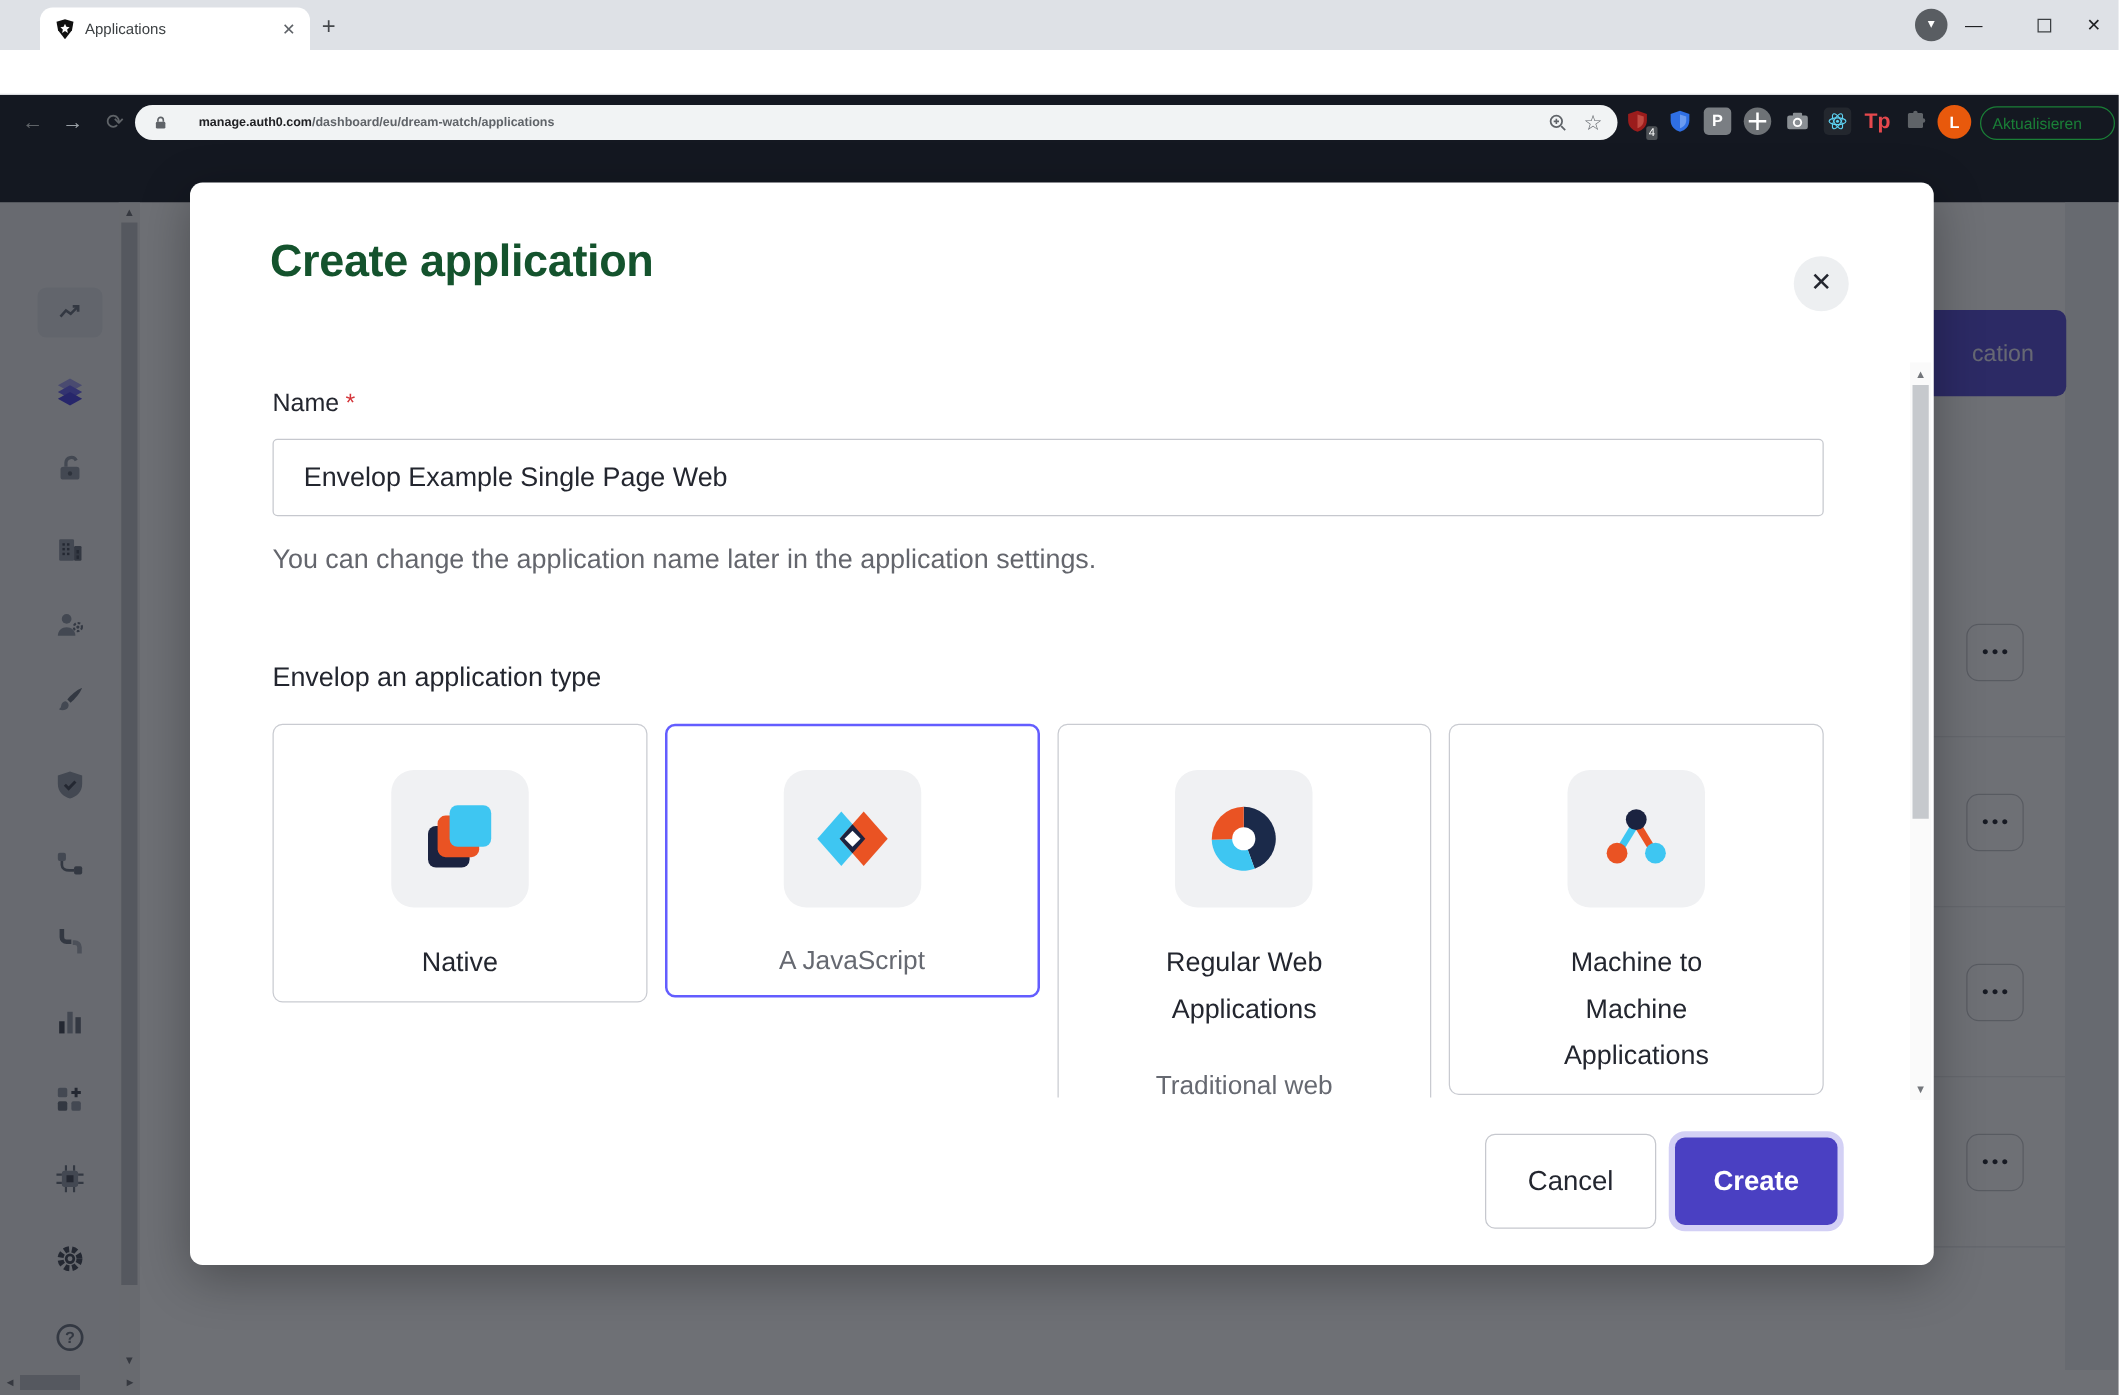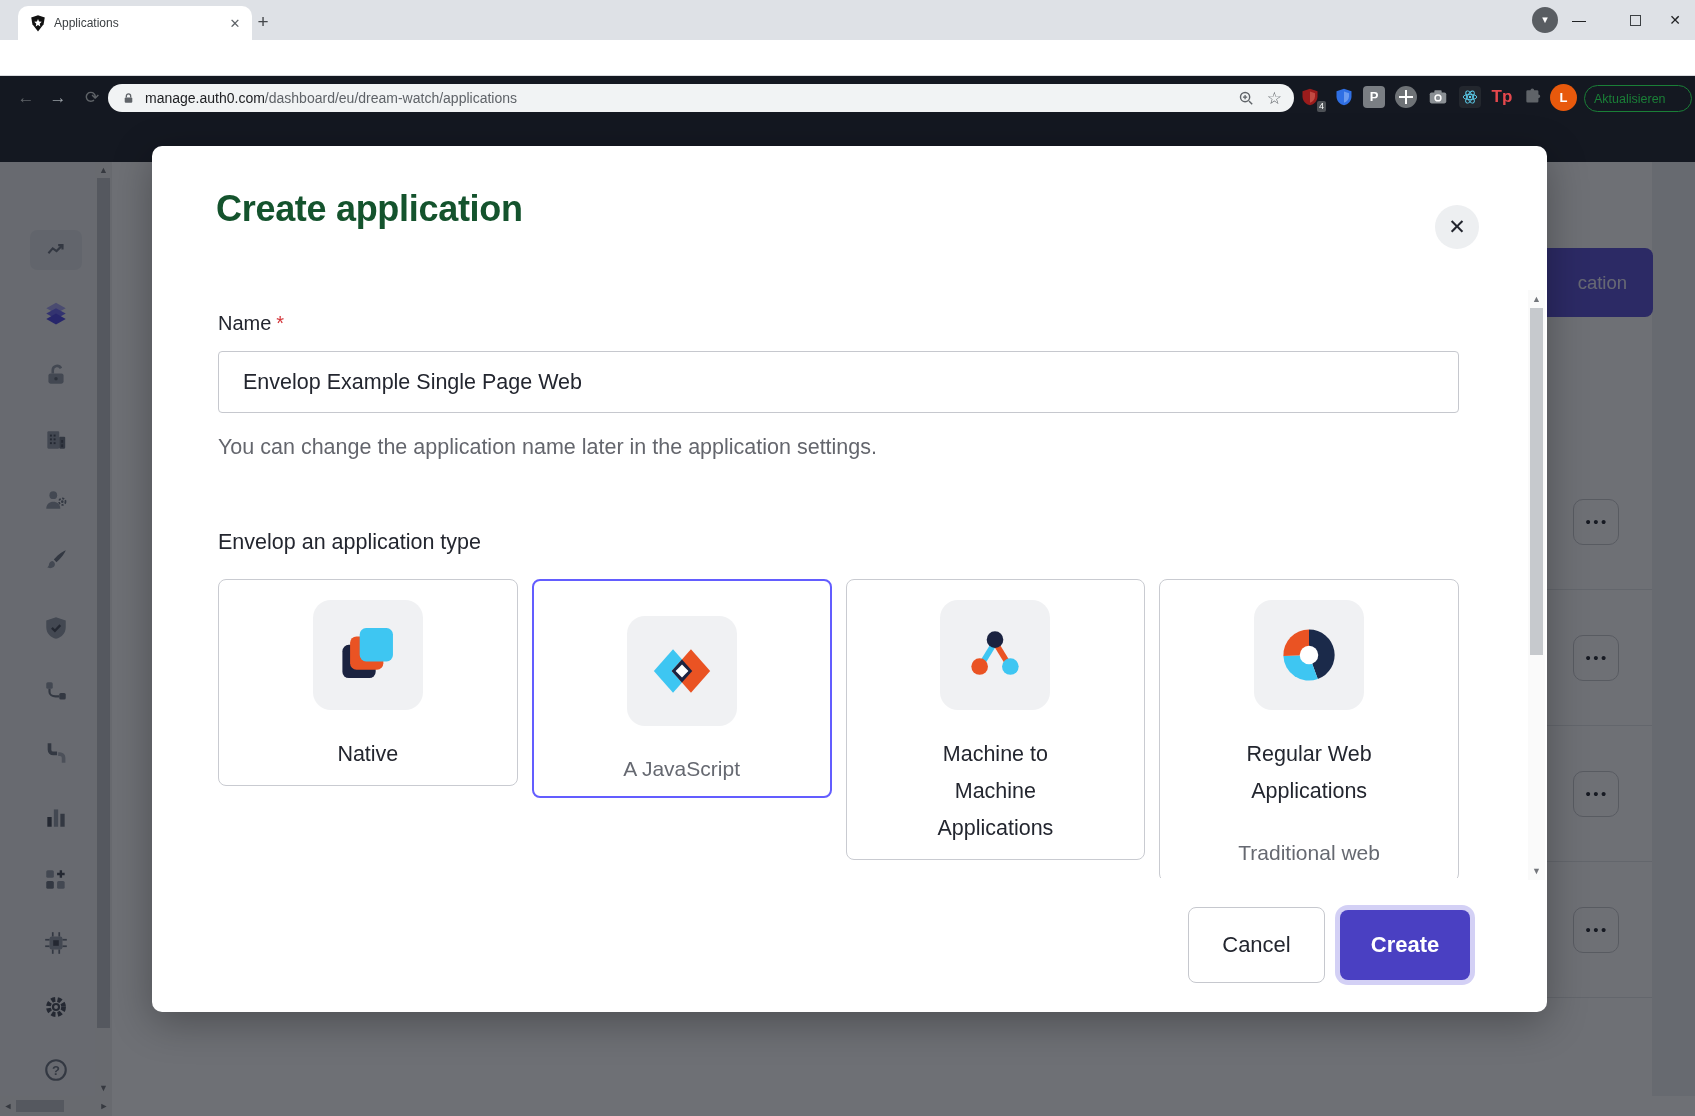--- a/index.html
+++ b/index.html
@@ -3,32 +3,32 @@
 <meta charset="utf-8">
 <style>
   * { margin:0; padding:0; box-sizing:border-box; }
   html,body { width:1695px; height:1116px; }
   body { font-family:"Liberation Sans", sans-serif; overflow:hidden; background:#fff; }
   #screen { position:relative; width:1695px; height:1116px; overflow:hidden; }
   .abs { position:absolute; }
 
   
   #titlebar { left:0; top:0; width:1695px; height:40px; background:#dee1e6; z-index:200; }
-  .tab { left:18px; top:6px; width:234px; height:34px; background:#fff; border-radius:10px 10px 0 0; display:flex; align-items:center; padding:0 8px 0 12px; }
+  .tab { left:32px; top:6px; width:216px; height:34px; background:#fff; border-radius:10px 10px 0 0; display:flex; align-items:center; padding:0 8px 0 12px; }
   .tab-title { font-size:12px; color:#3c4043; flex:1; margin-left:8px; white-space:nowrap; overflow:hidden; }
   .tab-close { font-size:13px; color:#5f6368; width:18px; text-align:center; cursor:pointer; }
   .newtab-btn { left:248px; top:8px; width:30px; height:30px; font-size:19px; color:#44474b; text-align:center; line-height:28px; border-radius:50%; }
   .dl-indicator { left:1532px; top:7px; width:26px; height:26px; border-radius:50%; background:#595d62; color:#fff; text-align:center; line-height:24px; font-size:11px; }
   .win-btn { top:0; height:40px; line-height:40px; text-align:center; width:34px; color:#202124; font-size:14px; }
   #win-max-box { left:1630px; top:15px; width:11px; height:11px; border:1.4px solid #3c4043; }
 
   #toolbar { left:0; top:40px; width:1695px; height:36px; background:#fff; border-bottom:1px solid #dadce0; z-index:200; }
   .nav-ic { top:44px; font-size:17px; color:#5f6368; width:28px; text-align:center; line-height:28px; }
   .omnibox { left:108px; top:44px; width:1186px; height:28px; border-radius:14px; background:#f1f3f4; display:flex; align-items:center; padding:0 14px; }
-  .url-text { font-size:14px; margin-left:10px; white-space:nowrap; }
+  .url-text { font-size:10px; margin-left:24px; white-space:nowrap;font-weight:bold; }
   .url-host { color:#202124; }
   .url-path { color:#5f6368; }
   .omni-right { position:absolute; right:12px; top:0; height:28px; display:flex; align-items:center; gap:12px; color:#5f6368; }
   .ext { top:45px; width:24px; height:24px; display:flex; align-items:center; justify-content:center; }
   .shield { width:20px; height:22px; }
   .badge { position:absolute; right:-4px; bottom:-3px; background:#4d5156; color:#fff; font-size:9px; line-height:11px; padding:0 2px; border-radius:2px; }
   .ext-p { width:22px; height:22px; background:#7a7e83; border-radius:4px; color:#fff; font-size:13px; font-weight:bold; text-align:center; line-height:22px; }
   .ext-move { width:22px; height:22px; border-radius:50%; background:#6e7276; position:relative; }
   .ext-move::before, .ext-move::after { content:""; position:absolute; background:#fff; }
   .ext-move::before { left:10px; top:4px; width:2px; height:14px; }
@@ -73,21 +73,21 @@
   #modal { left:152px; top:146px; width:1395px; height:866px; background:#fff; border-radius:10px; box-shadow:0 10px 40px rgba(0,0,0,.3); z-index:100; }
   .m-title { position:absolute; left:64px; top:42px; font-size:36px; font-weight:700; color:#14532d; letter-spacing:-0.3px; }
   .m-close { position:absolute; left:1283px; top:59px; width:44px; height:44px; border-radius:50%; background:#edeff1; color:#23262f; font-size:21px; text-align:center; line-height:44px; cursor:pointer; }
   .m-body { position:absolute; left:0; top:144px; right:20px; bottom:134px; overflow:hidden; padding:12px 68px 0 66px; }
   .field-label { font-size:20px; color:#23262f; margin:10px 0 16px; }
   .req { color:#d4353a; margin-left:5px; }
   .name-input { width:100%; height:62px; border:1px solid #c6c8ce; border-radius:4px; font-family:"Liberation Sans",sans-serif; font-size:21.5px; color:#23262f; padding:0 24px; outline:none; }
   .help-text { margin-top:22px; font-size:21.5px; color:#64666d; }
   .choose-label { margin-top:70px; font-size:21.5px; color:#23262f; }
   .cards { margin-top:24px; display:flex; gap:14px; align-items:flex-start; }
-  .card { flex:1; border:1px solid #c9cbd1; border-radius:8px; background:#fff; text-align:center; padding:20px 14px 12px; }
+  .card { flex:1; border:1px solid #c9cbd1; border-radius:8px; background:#fff; text-align:center; padding:36px 14px 12px; }
   .card.selected { border:2px solid #635dff; padding:35px 13px 11px; }
   .tile { width:110px; height:110px; border-radius:18px; background:#f0f1f3; margin:0 auto; display:flex; align-items:center; justify-content:center; }
   .tile svg { width:64px; height:64px; }
   .card-title { margin:26px auto 0; max-width:172px; font-size:21.5px; color:#23262f; line-height:37px; }
   .card-desc { margin:26px auto 0; max-width:176px; font-size:21px; color:#666971; line-height:33px; }
   .m-footer { position:absolute; left:0; bottom:0; width:100%; height:134px; display:flex; align-items:center; justify-content:flex-end; gap:15px; padding-right:77px; }
   .btn-cancel { width:137px; height:76px; background:#fff; border:1px solid #c6c8ce; border-radius:8px; font-family:"Liberation Sans",sans-serif; font-size:22px; color:#23262f; cursor:pointer; }
   .btn-create { width:130px; height:70px; background:#4a40c2; border:none; border-radius:8px; box-shadow:0 0 0 5px #d3d0f5; font-family:"Liberation Sans",sans-serif; font-size:22px; font-weight:700; color:#fff; cursor:pointer; }
   .m-scroll { position:absolute; right:2px; top:144px; width:17px; height:590px; background:#fafafa; }
   .m-thumb { position:absolute; left:2px; top:18px; width:13px; height:347px; background:#c6c9cd; }
@@ -299,41 +299,41 @@
               <polygon points="34,50 50,32 66,50 50,68" fill="#1b2340"></polygon>
               <polygon points="40,50 50,40 60,50 50,60" fill="#ffffff"></polygon>
             </svg>
           </div>
           <div class="card-desc">A JavaScript</div>
         </div>
 
         <div class="card">
           <div class="tile">
             <svg viewBox="0 0 100 100">
+              <path d="M50,50 L50,10 A40,40 0 0 1 63.7,87.6 Z" fill="#1b2a4a"></path>
+              <path d="M50,50 L63.7,87.6 A40,40 0 0 1 10,51.4 Z" fill="#3ec6f2"></path>
+              <path d="M50,50 L10,51.4 A40,40 0 0 1 50,10 Z" fill="#ea5323"></path>
+              <circle cx="50" cy="50" r="14.5" fill="#ffffff"></circle>
+            </svg>
+          </div>
+          <div class="card-title">Regular Web Applications</div>
+          <div class="card-desc">Traditional web</div>
+        </div>
+
+        <div class="card">
+          <div class="tile">
+            <svg viewBox="0 0 100 100">
               <line x1="50" y1="30" x2="28" y2="66" stroke="#3ec6f2" stroke-width="9"></line>
               <line x1="50" y1="30" x2="72" y2="66" stroke="#ea5323" stroke-width="9"></line>
               <circle cx="50" cy="26" r="13" fill="#1b2340"></circle>
               <circle cx="26" cy="68" r="13" fill="#ea5323"></circle>
               <circle cx="74" cy="68" r="13" fill="#3ec6f2"></circle>
             </svg>
           </div>
           <div class="card-title">Machine to Machine Applications</div>
-        </div>
-
-        <div class="card">
-          <div class="tile">
-            <svg viewBox="0 0 100 100">
-              <path d="M50,50 L50,10 A40,40 0 0 1 63.7,87.6 Z" fill="#1b2a4a"></path>
-              <path d="M50,50 L63.7,87.6 A40,40 0 0 1 10,51.4 Z" fill="#3ec6f2"></path>
-              <path d="M50,50 L10,51.4 A40,40 0 0 1 50,10 Z" fill="#ea5323"></path>
-              <circle cx="50" cy="50" r="14.5" fill="#ffffff"></circle>
-            </svg>
-          </div>
-          <div class="card-title">Regular Web Applications</div>
-          <div class="card-desc">Traditional web</div>
         </div>
       </div>
     </div>
 
     <div class="m-scroll">
       <div class="scroll-arrow" style="top:4px">▲</div>
       <div class="m-thumb"></div>
       <div class="scroll-arrow" style="bottom:4px">▼</div>
     </div>
 

